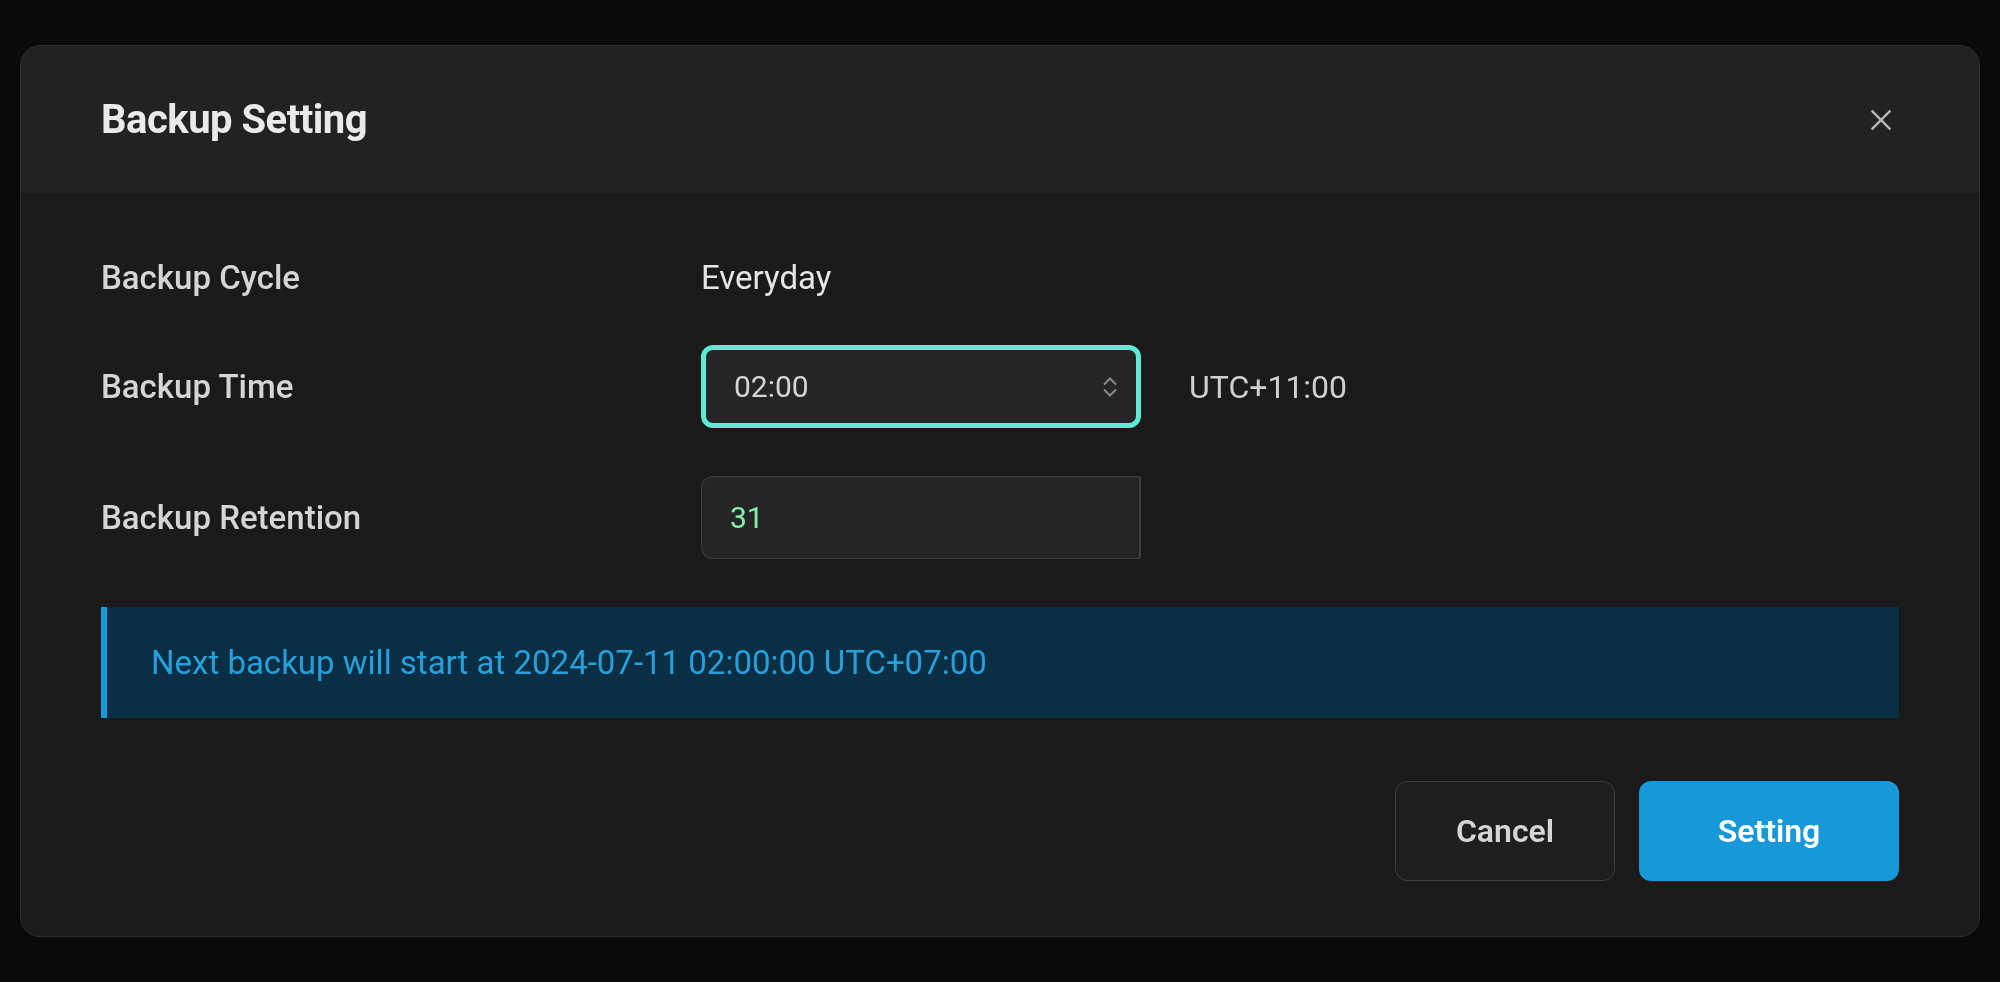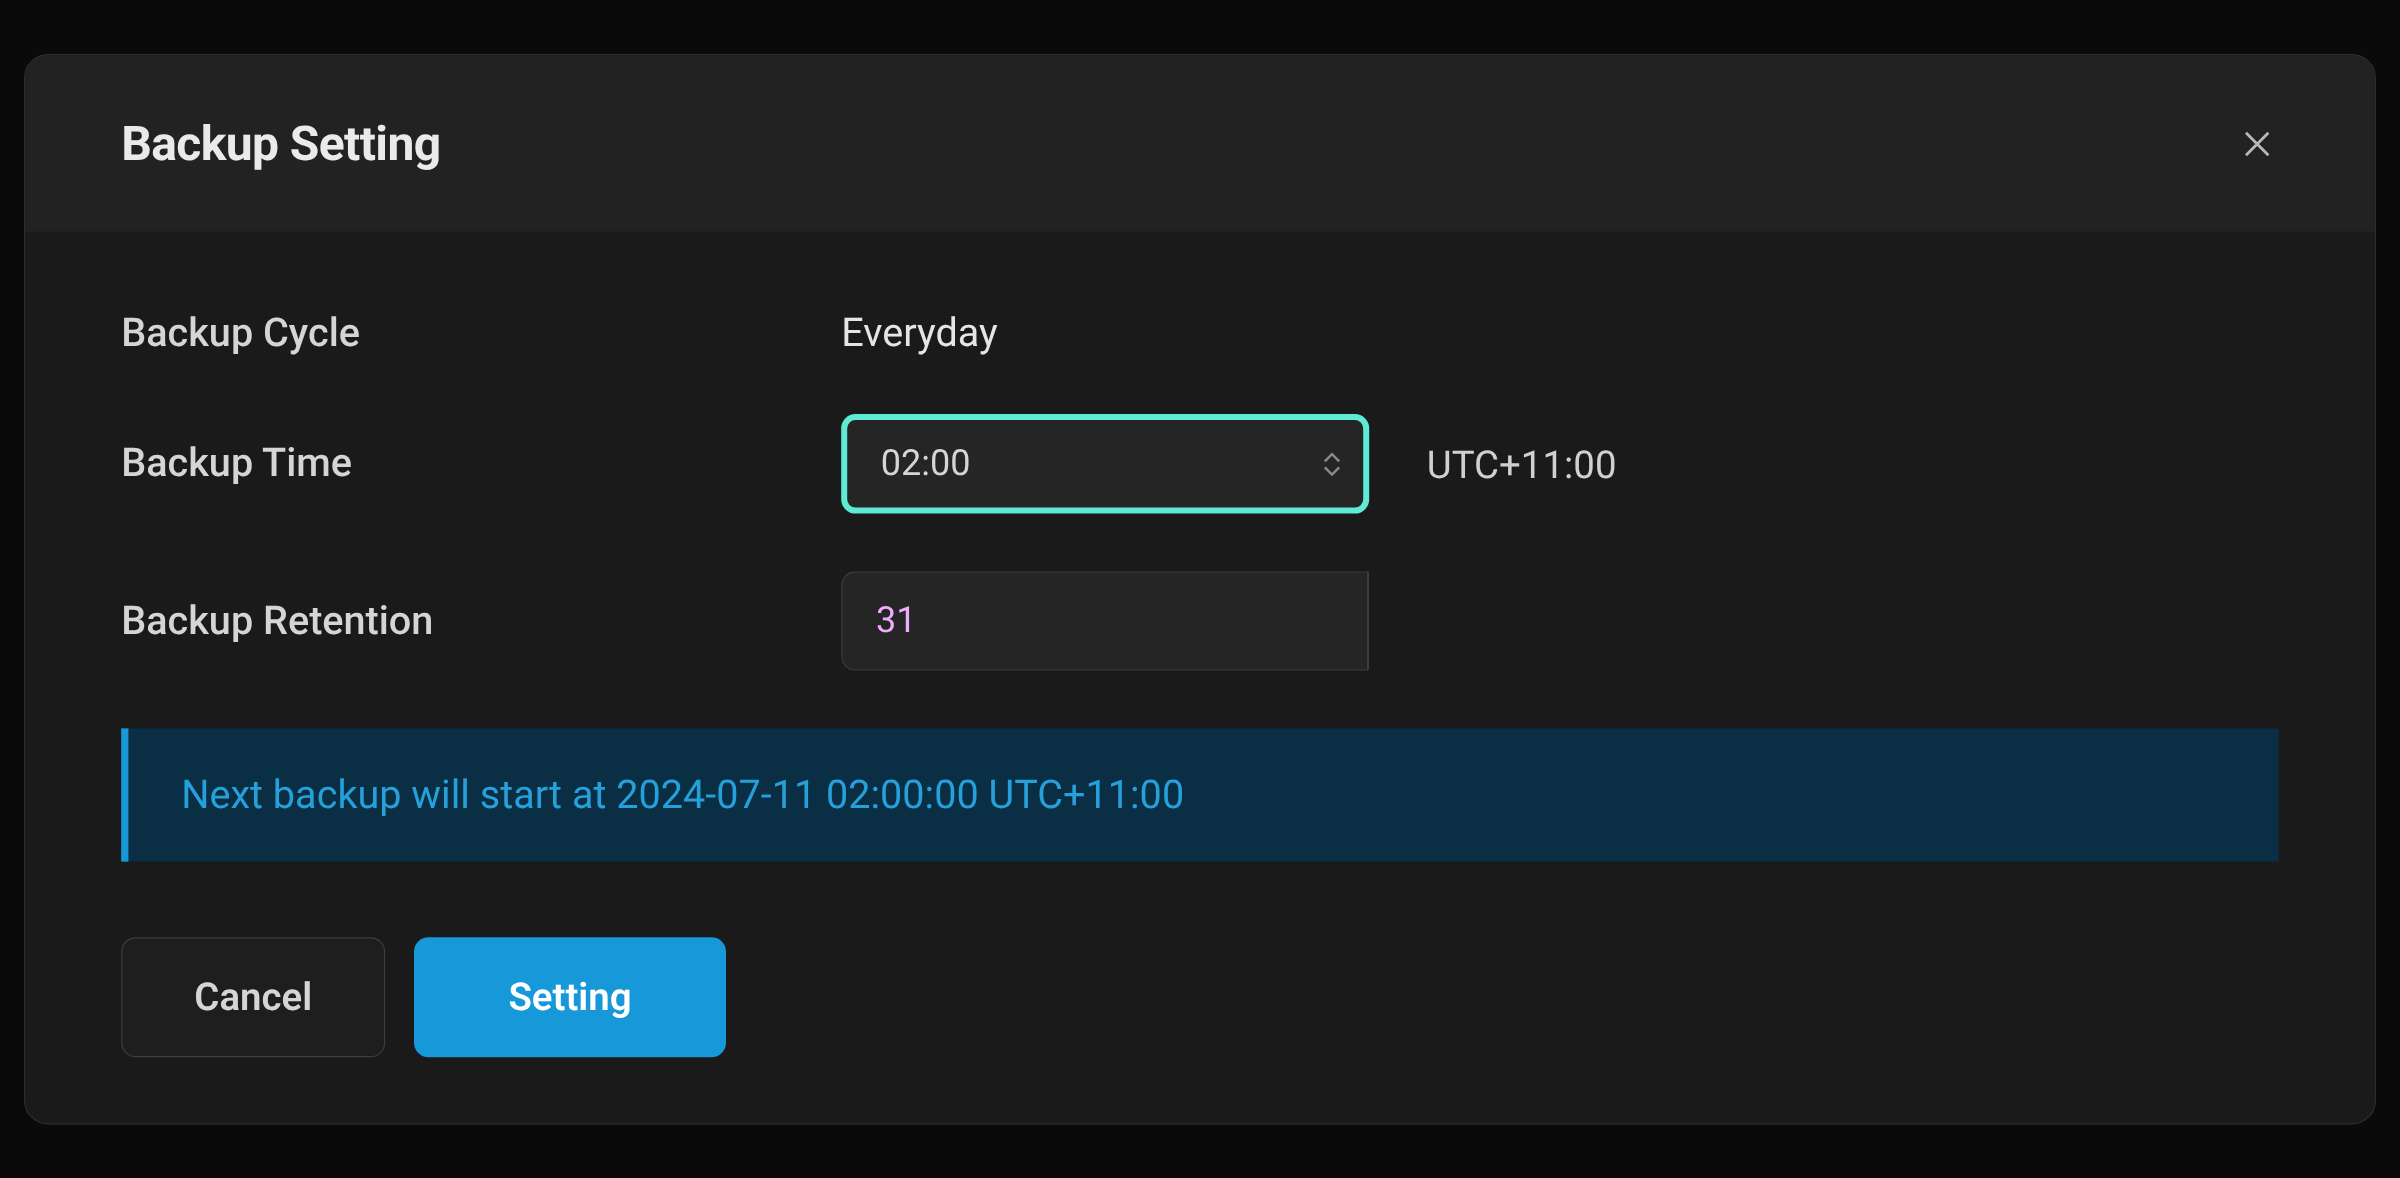--- a/index.html
+++ b/index.html
@@ -114,21 +114,21 @@
       width: 440px;
       display: flex;
     }
     .number-input {
       flex: 1;
       height: 83px;
       background: #252525;
       border: 1px solid #3d3d3d;
       border-right: none;
       border-radius: 12px 0 0 12px;
-      color: #f0abfc;
+      color: #86efac;
       font-size: 30px;
       padding: 0 28px;
       outline: none;
       font-family: inherit;
     }
     .number-steppers {
       width: 52px;
       display: flex;
       flex-direction: column;
       border: 1px solid #3d3d3d;
@@ -159,20 +159,21 @@
       background: #0a2e44;
       border-left: 6px solid #1698d9;
       padding: 36px 44px;
       color: #26a0da;
       font-size: 33px;
       font-weight: 400;
     }
     .modal-footer {
       padding: 18px 80px 55px 80px;
       display: flex;
+      justify-content: flex-end;
       gap: 24px;
     }
     .btn {
       height: 100px;
       padding: 0 48px;
       border-radius: 12px;
       font-size: 32px;
       font-weight: 600;
       cursor: pointer;
       border: none;
@@ -239,21 +240,21 @@
           <button class="stepper-btn">
             <svg viewBox="0 0 14 9">
                 <path d="M1 1 L7 7 L13 1"></path>
               </svg>
           </button>
         </div>
       </div>
     </div>
 
     <div class="info-banner">
-      <span>Next backup will start at 2024-07-11 02:00:00 UTC+11:00</span>
+      <span>Next backup will start at 2024-07-11 02:00:00 UTC+07:00</span>
     </div>
 
   </div>
 
   <div class="modal-footer">
     <button class="btn btn-cancel">Cancel</button>
     <button class="btn btn-confirm">Setting</button>
   </div>
 </div>
 

